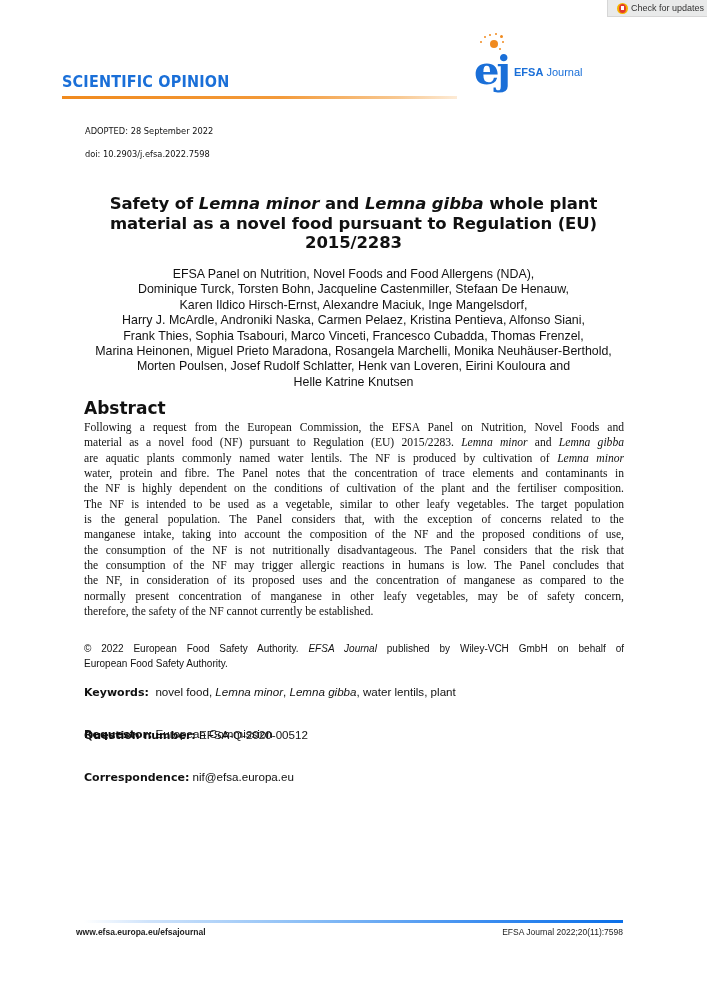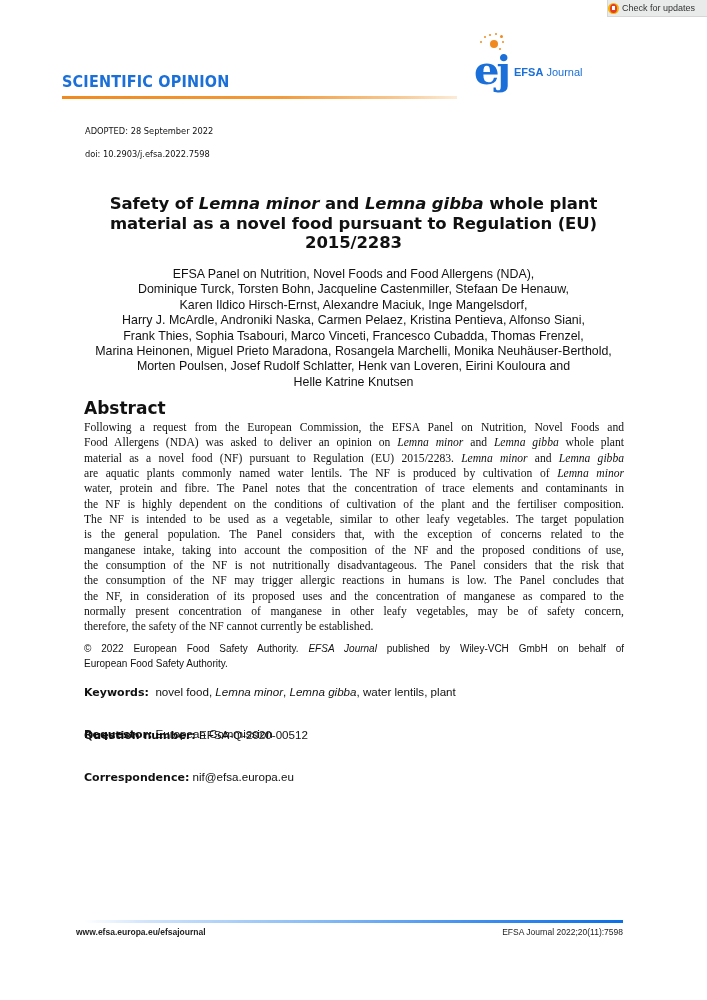--- a/index.html
+++ b/index.html
@@ -6,21 +6,21 @@
     body {
       width: 707px; height: 1000px; background: #ffffff; position: relative; overflow: hidden;
       font-family: "DejaVu Sans", sans-serif; color: #111;
     }
     .abs { position: absolute; }
 
     
     #cfu {
       right: 0; top: 0; width: 100px; height: 17px; background: #e9eaea;
       border-left: 1px solid #d6d6d6; border-bottom: 1px solid #d6d6d6;
-      display: flex; align-items: center; gap: 3px; padding-left: 0; box-sizing: border-box;
+      display: flex; align-items: center; gap: 3px; padding-left: 9px; box-sizing: border-box;
       font-family: "Liberation Sans", sans-serif; font-size: 9px; color: #333; cursor: pointer; margin-left: 31px;
     }
     #cfu .badge-icon {
       width: 11px; height: 11px; border-radius: 50%; background: #f5b400;
       position: relative; flex: 0 0 auto;
     }
     #cfu .badge-icon::before {
       content: ""; position: absolute; left: 2px; top: 1px; width: 7px; height: 9px;
       border-radius: 50%; background: #e33b2e;
     }
@@ -143,21 +143,20 @@
     <span>Harry J. McArdle, Androniki Naska, Carmen Pelaez, Kristina Pentieva, Alfonso Siani,</span>
     <span>Frank Thies, Sophia Tsabouri, Marco Vinceti, Francesco Cubadda, Thomas Frenzel,</span>
     <span>Marina Heinonen, Miguel Prieto Maradona, Rosangela Marchelli, Monika Neuhäuser-Berthold,</span>
     <span>Morten Poulsen, Josef Rudolf Schlatter, Henk van Loveren, Eirini Kouloura and</span>
     <span>Helle Katrine Knutsen</span>
   </div>
 
 <div id="abstract-heading" class="abs">Abstract</div>
 <div id="abstract-body" class="abs">
     <span class="ln">Following a request from the European Commission, the EFSA Panel on Nutrition, Novel Foods and</span>
-    <span class="ln">Food Allergens (NDA) was asked to deliver an opinion on <i>Lemna minor</i> and <i>Lemna gibba</i> whole plant</span>
     <span class="ln">material as a novel food (NF) pursuant to Regulation (EU) 2015/2283. <i>Lemna minor</i> and <i>Lemna gibba</i></span>
     <span class="ln">are aquatic plants commonly named water lentils. The NF is produced by cultivation of <i>Lemna minor</i></span>
     <span class="ln">water, protein and fibre. The Panel notes that the concentration of trace elements and contaminants in</span>
     <span class="ln">the NF is highly dependent on the conditions of cultivation of the plant and the fertiliser composition.</span>
     <span class="ln">The NF is intended to be used as a vegetable, similar to other leafy vegetables. The target population</span>
     <span class="ln">is the general population. The Panel considers that, with the exception of concerns related to the</span>
     <span class="ln">manganese intake, taking into account the composition of the NF and the proposed conditions of use,</span>
     <span class="ln">the consumption of the NF is not nutritionally disadvantageous. The Panel considers that the risk that</span>
     <span class="ln">the consumption of the NF may trigger allergic reactions in humans is low. The Panel concludes that</span>
     <span class="ln">the NF, in consideration of its proposed uses and the concentration of manganese as compared to the</span>

